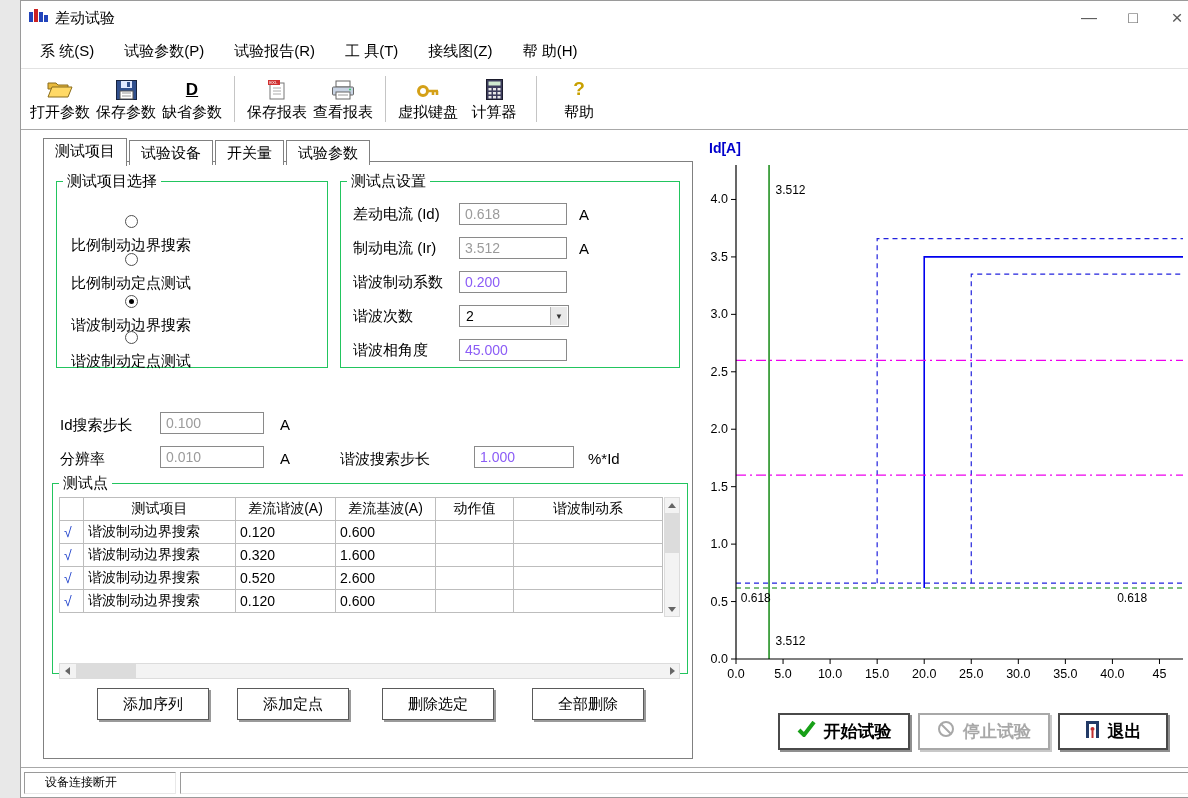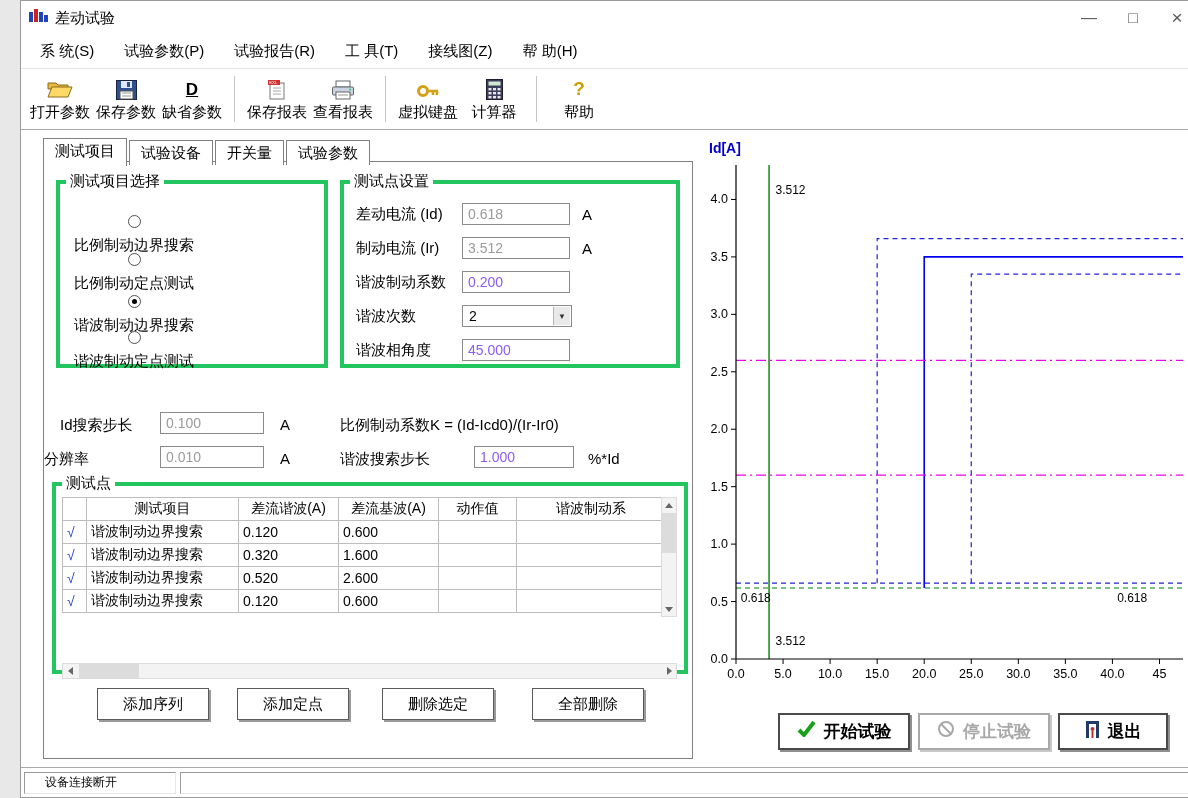--- a/index.html
+++ b/index.html
@@ -24,21 +24,21 @@
   .dglyph { font-weight: bold; font-size: 17px; text-decoration: underline; }
   .qglyph { color: #c8a000; font-weight: bold; font-size: 19px; }
 
   
   .tabs { position: absolute; left: 22px; top: 137px; display: flex; align-items: flex-end; font-size: 15px; z-index: 3; }
   .tab { padding: 3px 11px 2px 11px; border: 1px solid #808080; border-bottom: none; margin-right: 2px; background: #fff; color: #000; }
   .tab.active { padding-bottom: 5px; margin-bottom: -1px; }
 
   
   .panel { position: absolute; left: 22px; top: 160px; width: 650px; height: 598px; border: 1px solid #808080; background: #fff; }
-  fieldset.fs { position: absolute; border: 4px solid #22c55e; margin: 0; padding: 0; background: #fff; }
+  fieldset.fs { position: absolute; border: 1px solid #22c55e; margin: 0; padding: 0; background: #fff; }
   fieldset.fs legend { font-size: 15px; padding: 0 4px; margin-left: 6px; }
   .fs-select { left: 12px; top: 10px; width: 272px; height: 196px; }
   .fs-points { left: 296px; top: 10px; width: 340px; height: 196px; }
   .fs-table  { left: 8px;  top: 312px; width: 636px; height: 200px; }
 
   .radio-row { position: absolute; left: 14px; display: flex; align-items: center; gap: 8px; font-size: 15px; flex-direction: column; }
   .radio { width: 13px; height: 13px; border-radius: 50%; border: 1px solid #505050; background: #fff; position: relative; flex: 0 0 auto; }
   .radio.on::after { content: ''; position: absolute; left: 3px; top: 3px; width: 5px; height: 5px; border-radius: 50%; background: #000; }
 
   .f-row { position: absolute; left: 12px; right: 6px; display: flex; align-items: center; font-size: 15px; }
@@ -259,23 +259,22 @@
       </div>
       <div class="f-row" style="top:148px">
         <span class="f-label">谐波相角度</span>
         <input class="tin" value="45.000" style="">
       </div>
     </fieldset>
 
     <span class="plabel" style="left:16px; top:254px">Id搜索步长</span>
     <input class="tin disabled pabs" style="left: 116px; top: 250px; width: 104px;" value="0.100">
     <span class="plabel" style="left:236px; top:254px">A</span>
-    <span class="formula" style="left:296px; top:254px">比例制动系数K = (Id-Icd0)/(Ir-Ir0)</span>
-
-    <span class="plabel" style="left:0; top:288px">分辨率</span>
+
+    <span class="plabel" style="left:16px; top:288px">分辨率</span>
     <input class="tin disabled pabs" style="left: 116px; top: 284px; width: 104px;" value="0.010">
     <span class="plabel" style="left:236px; top:288px">A</span>
     <span class="plabel" style="left:296px; top:288px">谐波搜索步长</span>
     <input class="tin pabs" style="left: 430px; top: 284px; width: 100px;" value="1.000">
     <span class="plabel" style="left:544px; top:288px">%*Id</span>
 
     <fieldset class="fs fs-table">
       <legend>测试点</legend>
       <table class="grid">
         <colgroup>

